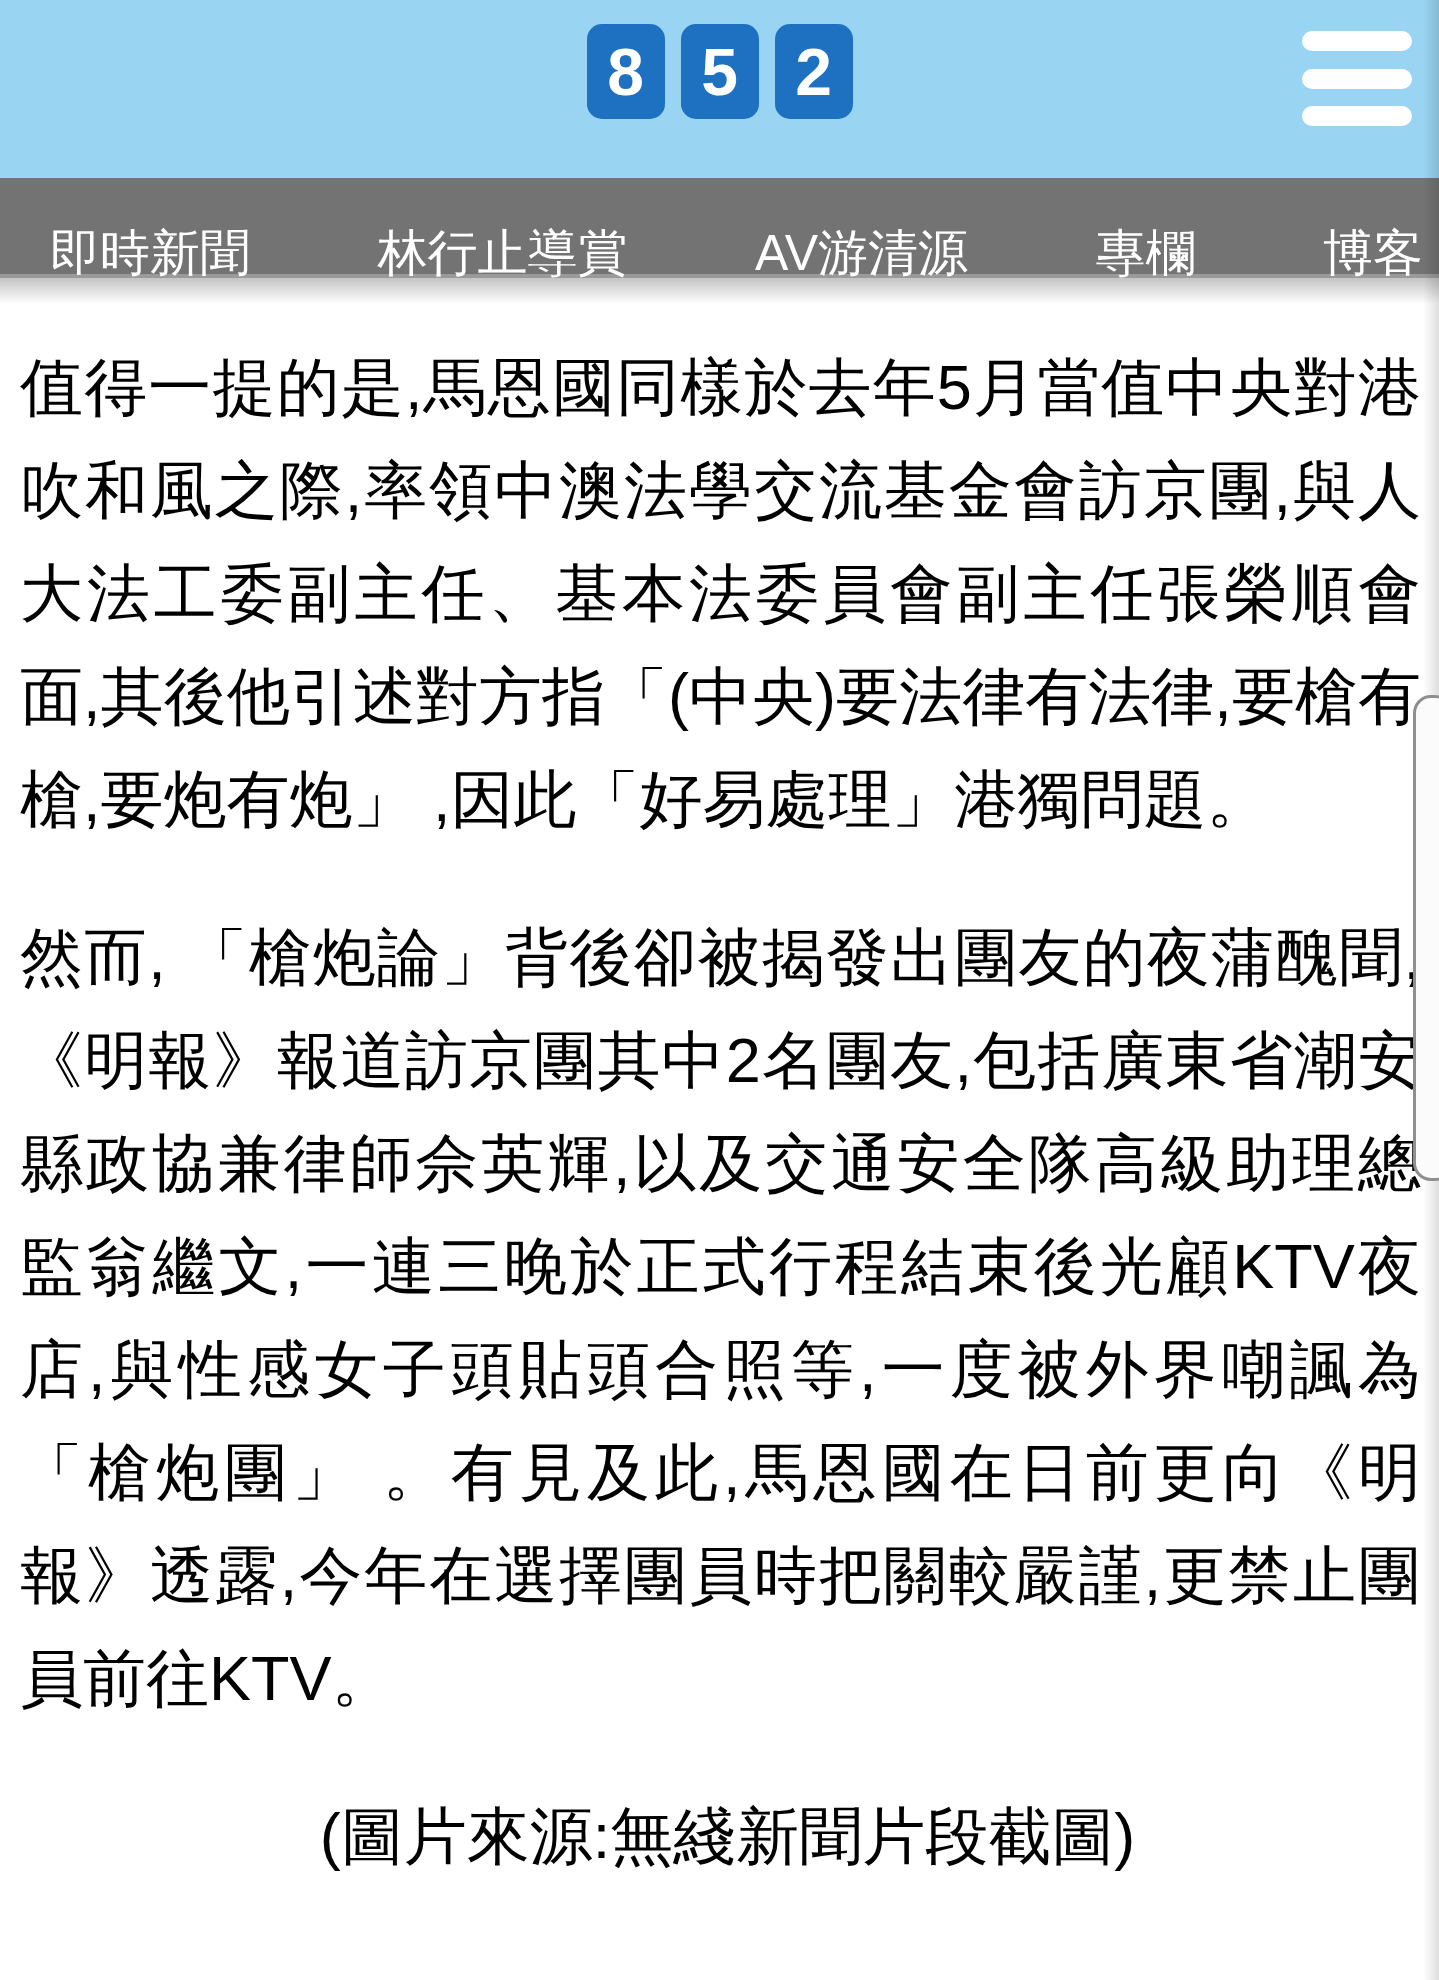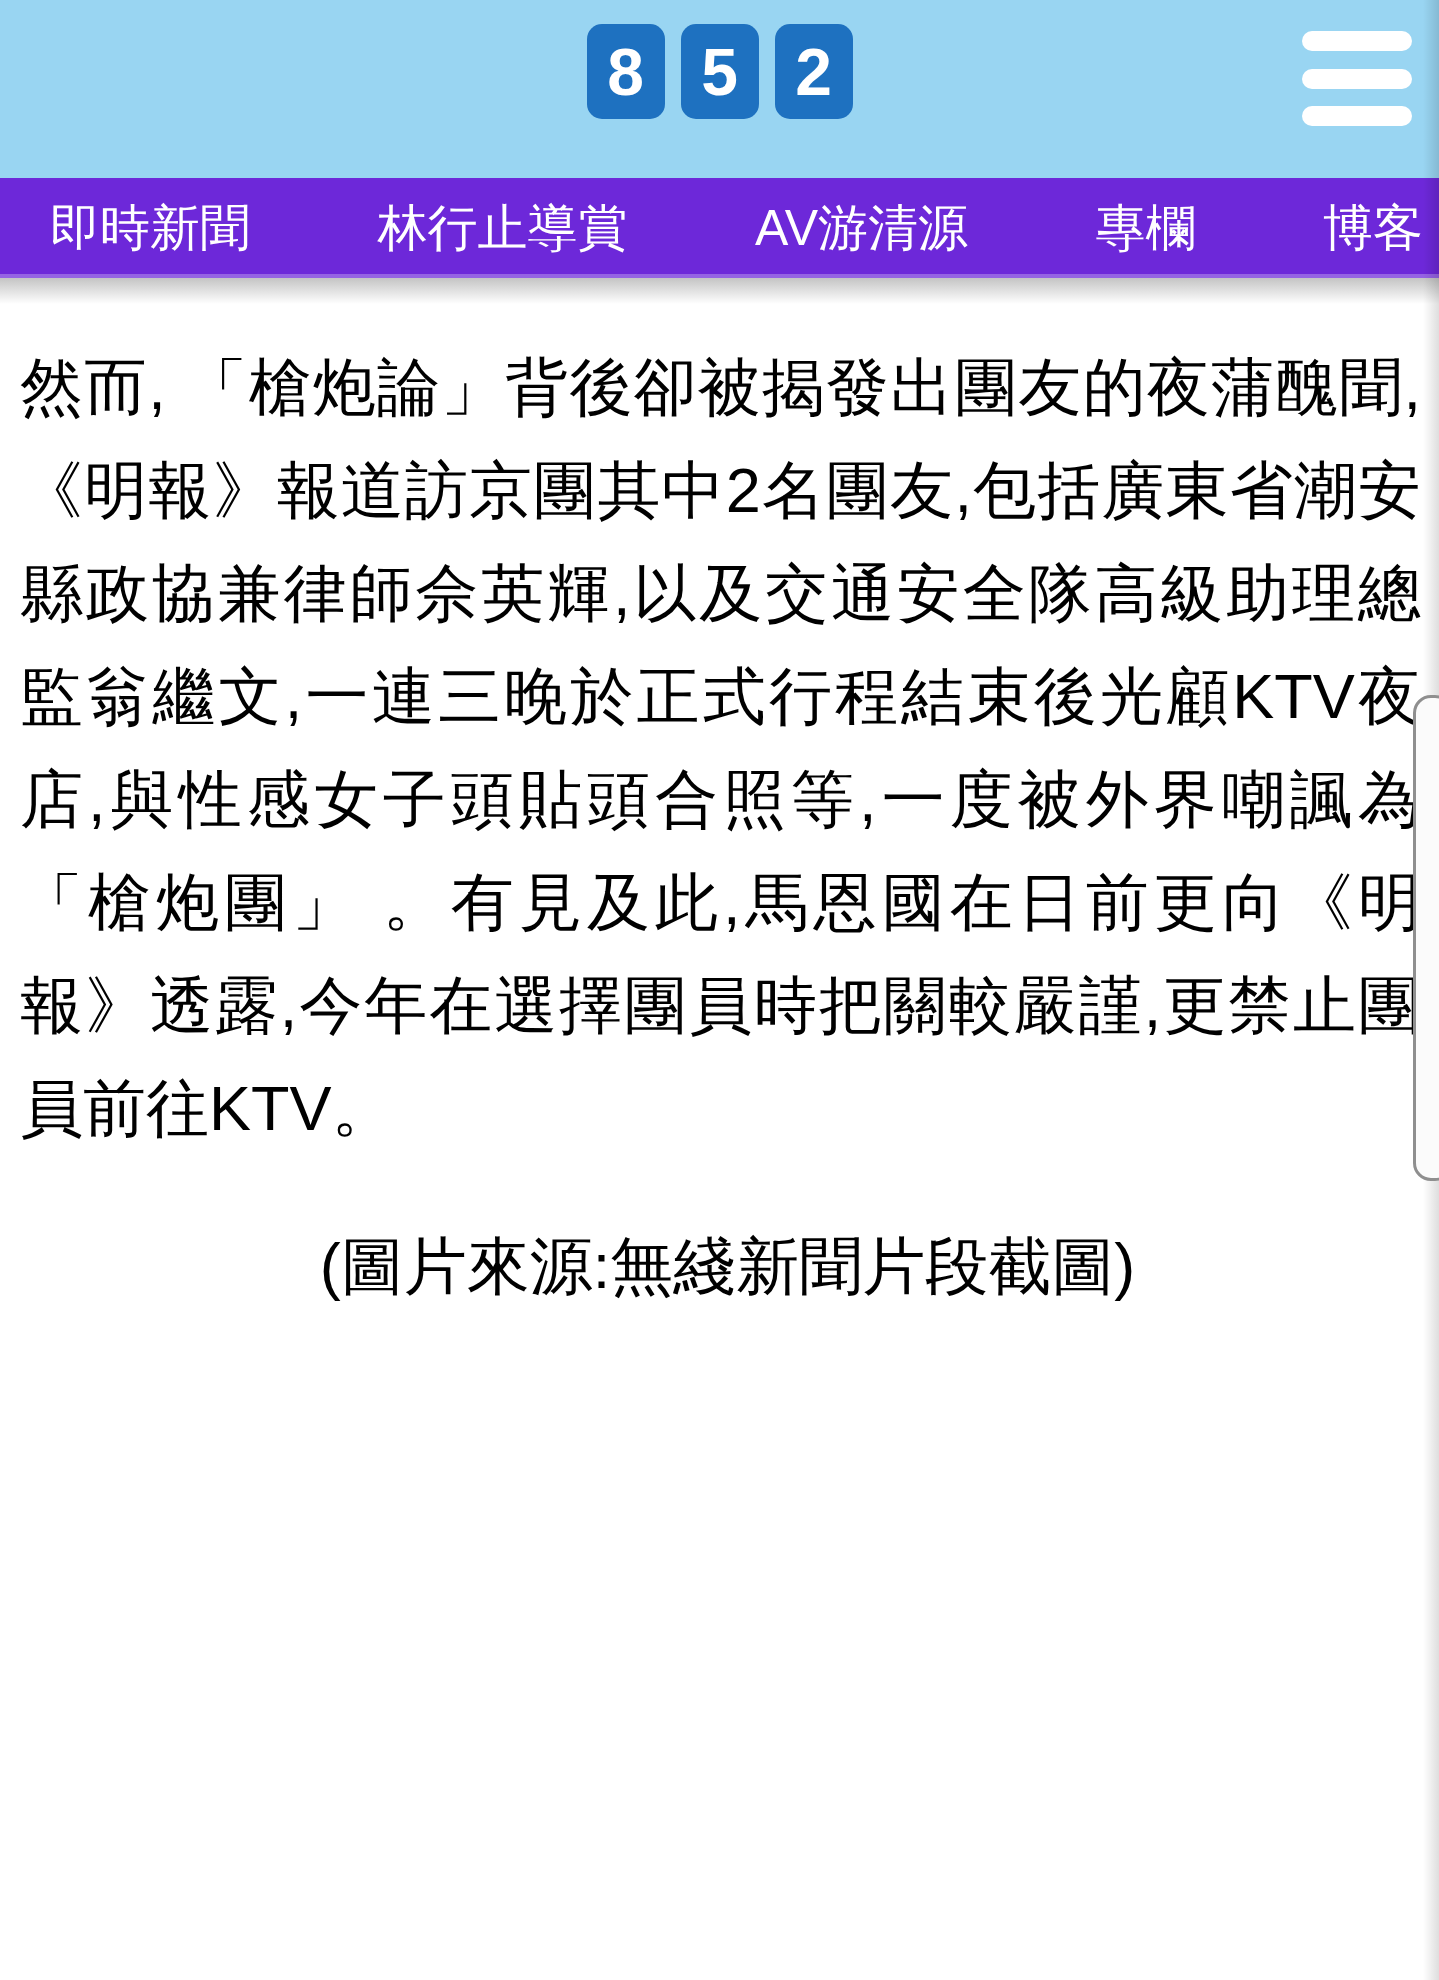--- a/index.html
+++ b/index.html
@@ -75,24 +75,24 @@
   }
   .hamburger .bar {
     width: 110px; height: 20px;
     background: #ffffff;
     border-radius: 10px;
   }
 
   
   .nav {
     height: 100px;
-    background: #6d28d9;
+    background: #737373;
     box-shadow: inset 0 -4px 0 rgba(255,255,255,0.28);
     display: flex;
-    align-items: center;
+    align-items: flex-end;
     justify-content: space-between;
     padding: 0 16px 0 50px;
   }
   .nav a {
     color: #ffffff;
     font-size: 50px;
     text-decoration: none;
     white-space: nowrap;
     line-height: 1;
   }
@@ -165,20 +165,21 @@
     <a href="#">即時新聞</a>
     <a href="#">林行止導賞</a>
     <a href="#">AV游清源</a>
     <a href="#">專欄</a>
     <a href="#">博客</a>
   </nav>
 
   <div class="below-nav-shadow"></div>
 
   <main class="article">
+    <p>值得一提的是,馬恩國同樣於去年5月當值中央對港吹和風之際,率領中澳法學交流基金會訪京團,與人大法工委副主任、基本法委員會副主任張榮順會面,其後他引述對方指「(中央)要法律有法律,要槍有槍,要炮有炮」 ,因此「好易處理」港獨問題。</p>
     <p>然而, 「槍炮論」背後卻被揭發出團友的夜蒲醜聞, 《明報》報道訪京團其中2名團友,包括廣東省潮安縣政協兼律師佘英輝,以及交通安全隊高級助理總監翁繼文,一連三晚於正式行程結束後光顧KTV夜店,與性感女子頭貼頭合照等,一度被外界嘲諷為「槍炮團」 。有見及此,馬恩國在日前更向《明報》透露,今年在選擇團員時把關較嚴謹,更禁止團員前往KTV。</p>
     <p class="caption">(圖片來源:無綫新聞片段截圖)</p>
   </main>
 
   <div class="right-shadow"></div>
   <div class="scroll-thumb"></div>
 
 </div>
 
 </body></html>

